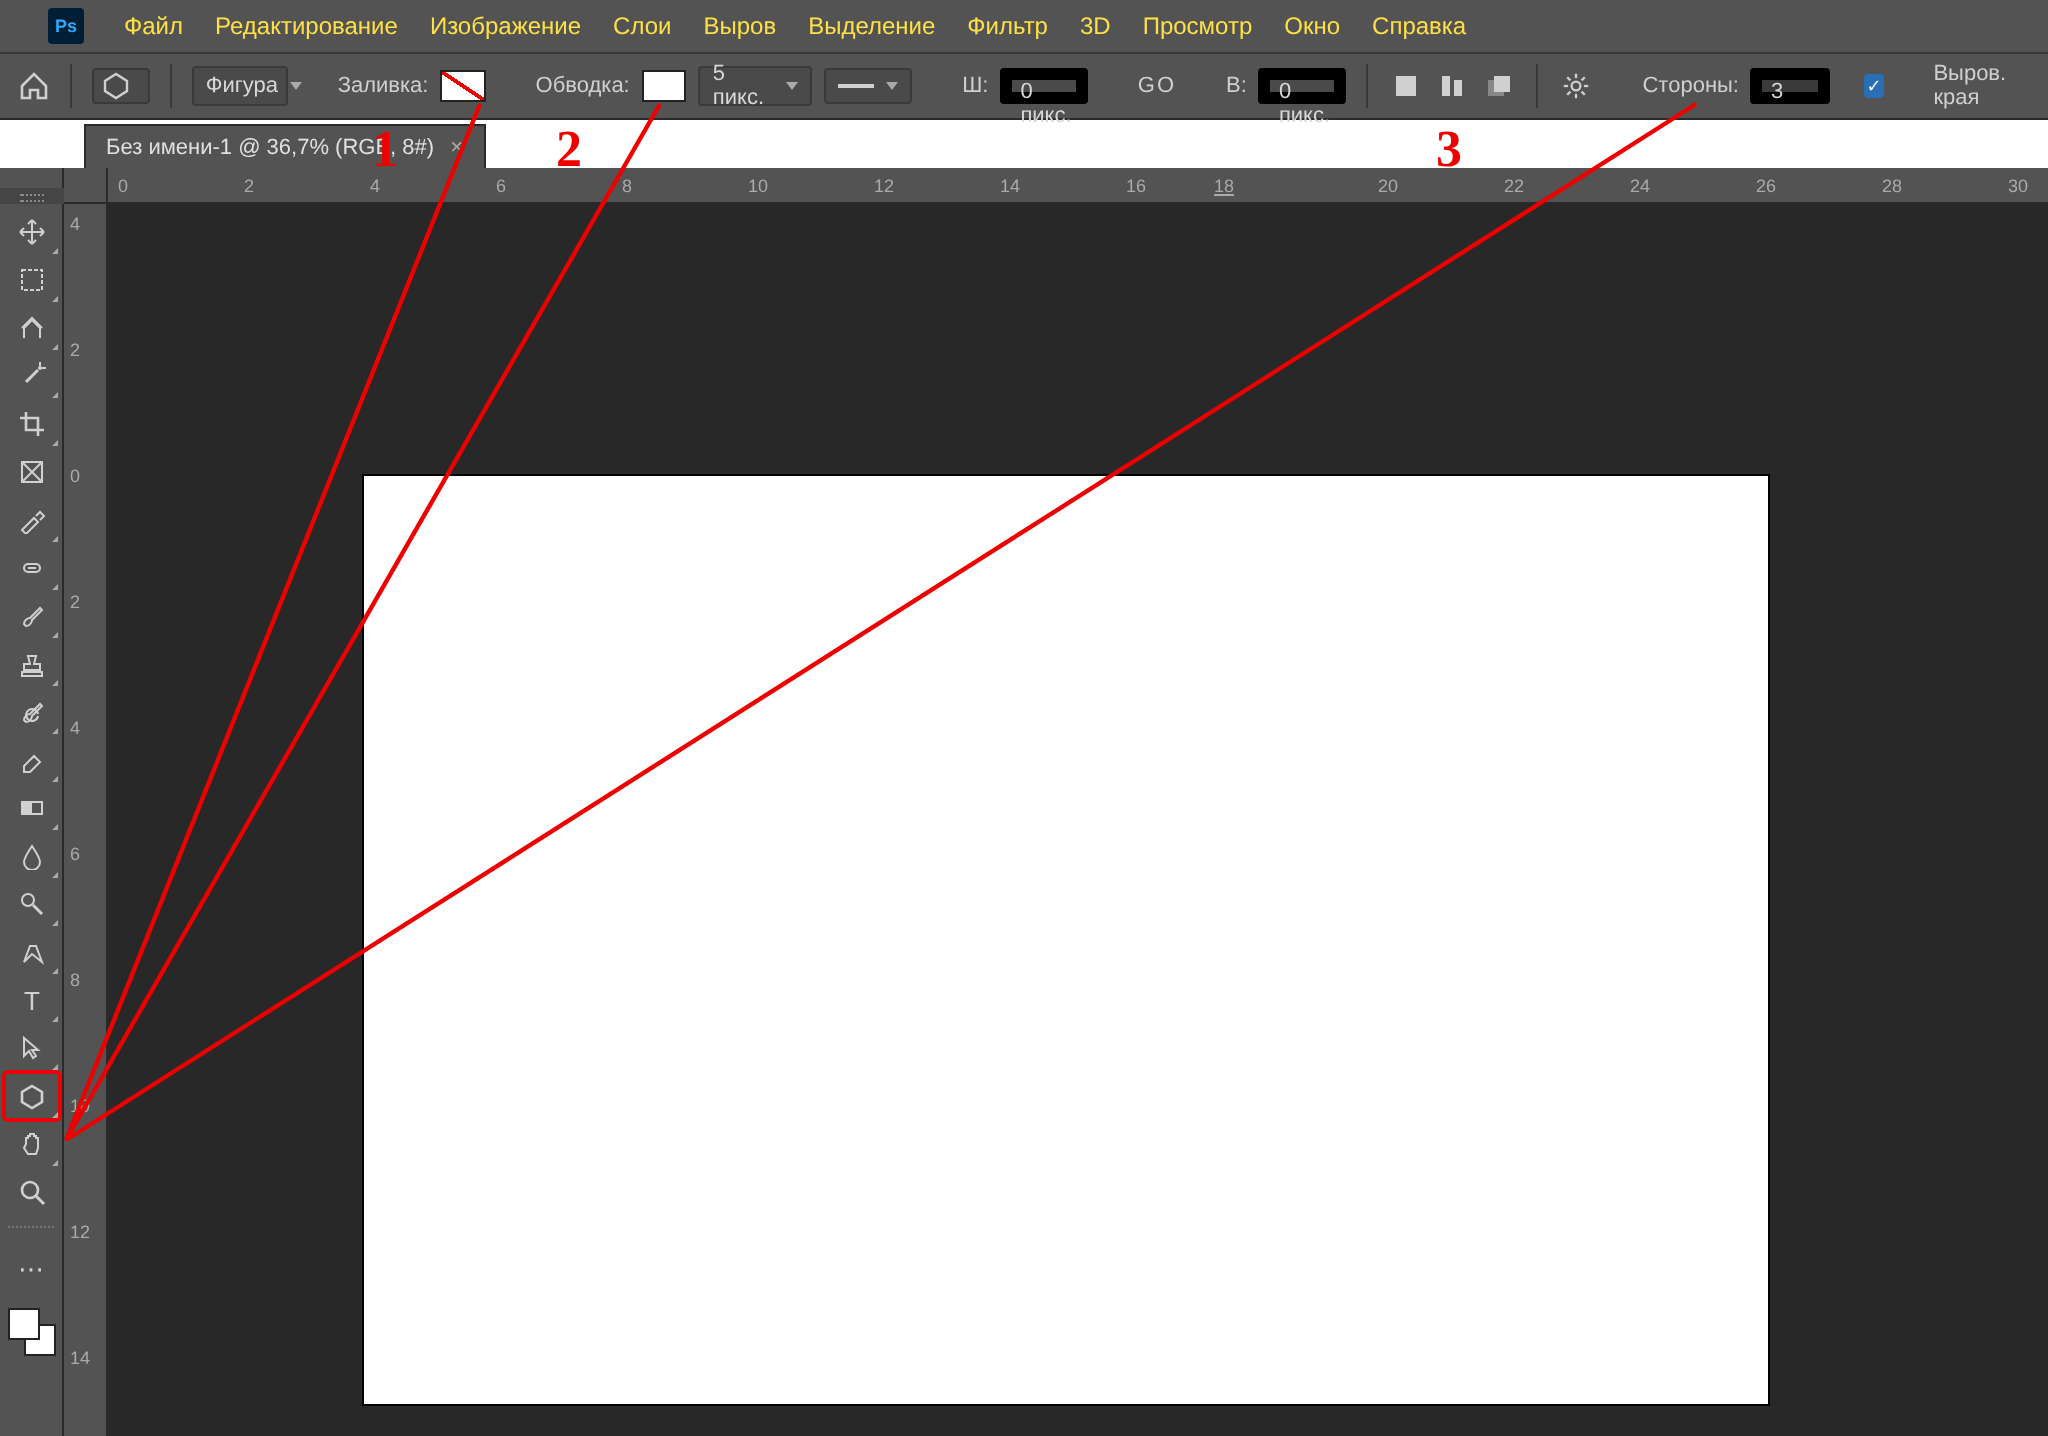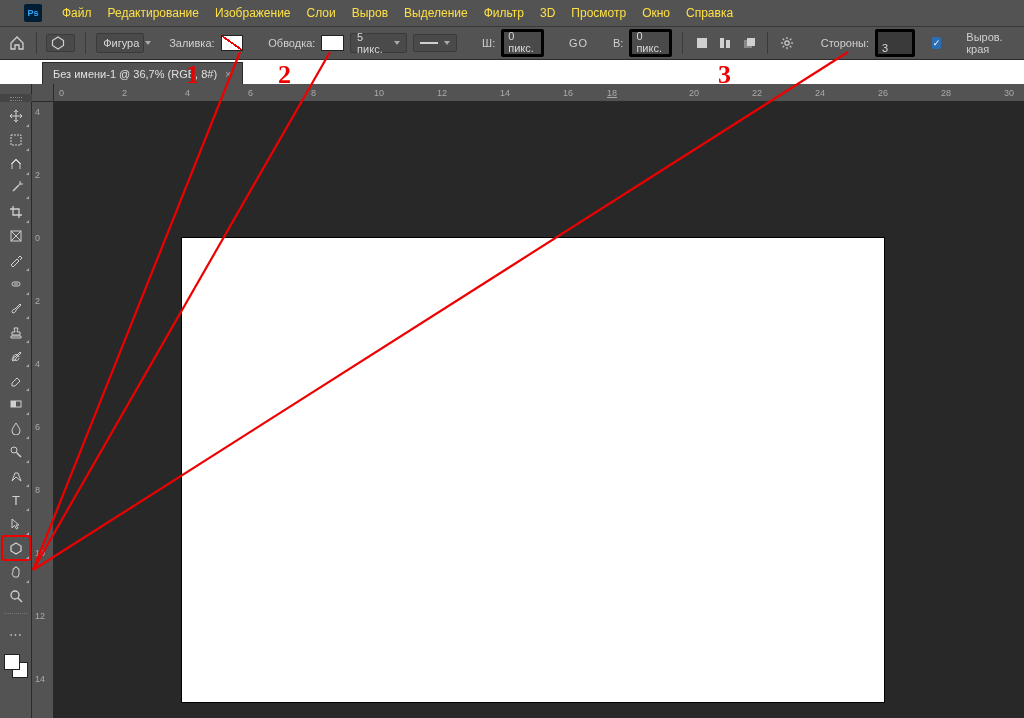--- a/index.html
+++ b/index.html
@@ -11,21 +11,21 @@
 .home-ico{width:20px;height:20px;display:flex;align-items:center;justify-content:center}
 .optionsbar .sep{width:1px;height:22px;background:#3a3a3a;margin:0 4px}
 .shape-ico{width:36px;height:18px;border:1px solid #3a3a3a;background:#4a4a4a;display:flex;align-items:center;justify-content:center;border-radius:2px}
 .dd{height:20px;background:#4a4a4a;border:1px solid #3a3a3a;border-radius:2px;display:flex;align-items:center;padding:0 6px;gap:6px;cursor:pointer;font-size:11px;color:#d8d8d8}
 .dd .caret{width:0;height:0;border-left:3px solid transparent;border-right:3px solid transparent;border-top:4px solid #aaa}
 .lbl{color:#d0d0d0;font-size:11px;margin-left:19px}
 .swatch{width:28px;height:16px;border:1px solid #222;position:relative;cursor:pointer}
 .swatch.nofill{background:#fff}
 .swatch.nofill::after{content:"";position:absolute;left:0;top:0;right:0;bottom:0;background:linear-gradient(to top right,transparent 46%,#e00 46%,#e00 54%,transparent 54%)}
 .swatch.white{background:#fff}
-.numfield{height:28px;background:#4a4a4a;border:3px solid #000000;border-radius:2px;padding:0 4px;display:flex;align-items:flex-end;min-width:40px;color:#d8d8d8;font-size:11px}
+.numfield{height:18px;background:#4a4a4a;border:6px solid #000000;border-radius:2px;padding:0 4px;display:flex;align-items:flex-start;min-width:40px;color:#d8d8d8;font-size:11px}
 .stroke-prev{width:36px;height:18px;border:1px solid #3a3a3a;background:#4a4a4a;display:flex;align-items:center;justify-content:center;border-radius:2px}
 .stroke-line{width:22px;height:2px;background:#d0d0d0}
 .ico-btn{width:22px;height:22px;display:flex;align-items:center;justify-content:center;cursor:pointer;border-radius:2px}
 .chk{width:12px;height:12px;background:#2a6fb5;border-radius:2px;display:flex;align-items:center;justify-content:center;color:#fff;font-size:9px}
 .tab-row{height:24px;background:#ffffff;display:flex;align-items:flex-end;padding-left:42px}
 .doc-tab{height:22px;background:#535353;border:1px solid #2a2a2a;border-bottom:none;padding:0 10px;display:flex;align-items:center;gap:8px;font-size:11px;color:#e0e0e0}
 .doc-tab .close{color:#aaa;cursor:pointer}
 .workspace{position:absolute;left:32px;top:84px;right:0;bottom:0;background:#282828}
 .ruler-h{position:absolute;left:22px;top:0;right:0;height:18px;background:#535353;border-bottom:1px solid #2a2a2a;overflow:hidden}
 .ruler-v{position:absolute;left:0;top:18px;width:22px;bottom:0;background:#535353;border-right:1px solid #2a2a2a;overflow:hidden}

